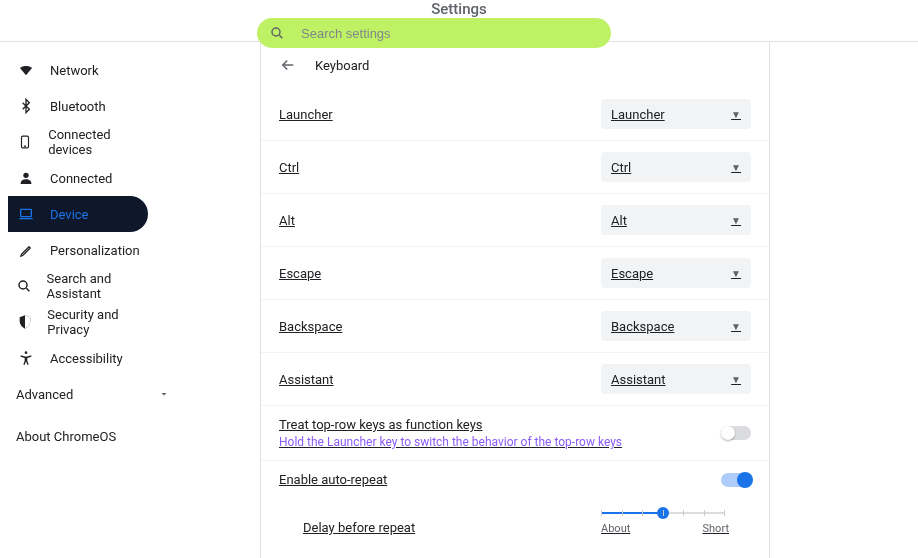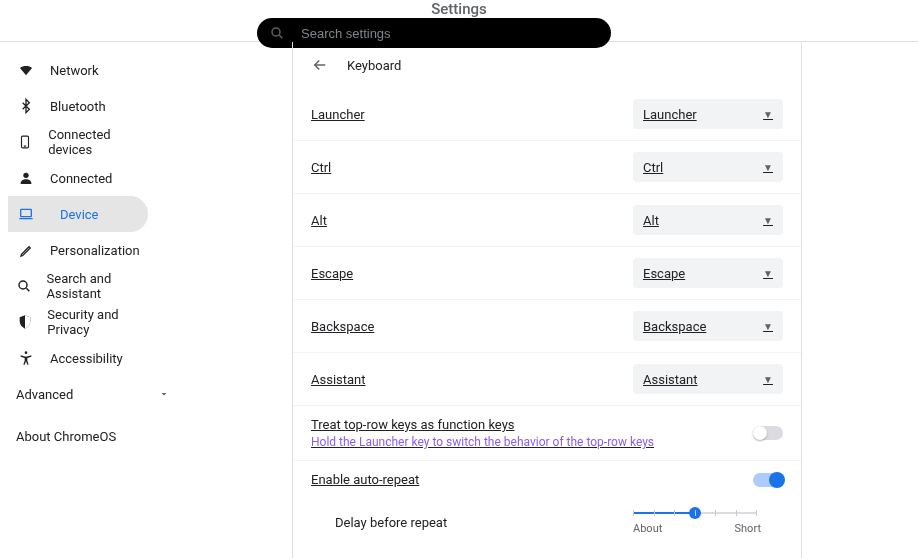--- a/index.html
+++ b/index.html
@@ -28,21 +28,21 @@
     font-weight: 500;
   }
   .search-wrap {
     flex: 1;
     display: flex;
     justify-content: center;
   }
   .search-box {
     width: 354px;
     height: 30px;
-    background: #000000;
+    background: #bef264;
     border-radius: 26px;
     display: flex;
     align-items: center;
     padding: 0 12px;
     margin-left: -50px;
   }
   .search-box .icon { color: #5f6368; margin-right: 16px; }
   .search-box input {
     border: none;
     outline: none;
@@ -76,23 +76,22 @@
     width: 20px;
     display: flex;
     justify-content: center;
     color: #202124;
   }
   .side-item .side-label {
     margin-left: 14px;
     font-size: 13px;
   }
   .side-item.active {
-    background: #e5e5e5;
+    background: #0f172a;
     color: #1a73e8;
-    gap: 10px;
   }
   .side-item.active .side-icon { color: #1a73e8; }
   .advanced-row {
     display: flex;
     align-items: center;
     height: 36px;
     padding-left: 8px;
     margin-right: 90px;
     cursor: pointer;
     gap: 48px;
@@ -107,21 +106,20 @@
     cursor: pointer;
     font-size: 13px;
   }
 
   .main-col {
     position: relative;
     width: 510px;
     border-left: 1px solid #e0e0e0;
     border-right: 1px solid #e0e0e0;
     overflow-y: auto;
-    margin-left: 32px;
   }
   .page-header {
     display: flex;
     align-items: center;
     height: 46px;
     padding: 0 18px;
   }
   .back-arrow { color: #5f6368; cursor: pointer; }
   .page-title { margin-left: 18px; font-size: 13px; color: #202124; }
 
@@ -172,22 +170,23 @@
     content: "";
     position: absolute;
     width: 16px; height: 16px;
     background: #1a73e8;
     border-radius: 50%;
     top: -1px; right: -2px;
   }
 
   .slider-row {
     display: flex;
-    align-items: center;
+    align-items: flex-end;
     padding: 10px 18px 14px 42px;
+    text-decoration: underline;
   }
   .slider-label { flex: 1; font-size: 13px; padding-top: 2px; }
   .slider-area { width: 150px; }
   .slider-track {
     width: 124px;
     height: 2px;
     background: linear-gradient(to right, #1a73e8 var(--pct), #dadce0 var(--pct));
     position: relative;
     margin: 4px 4px 0 0;
   }

